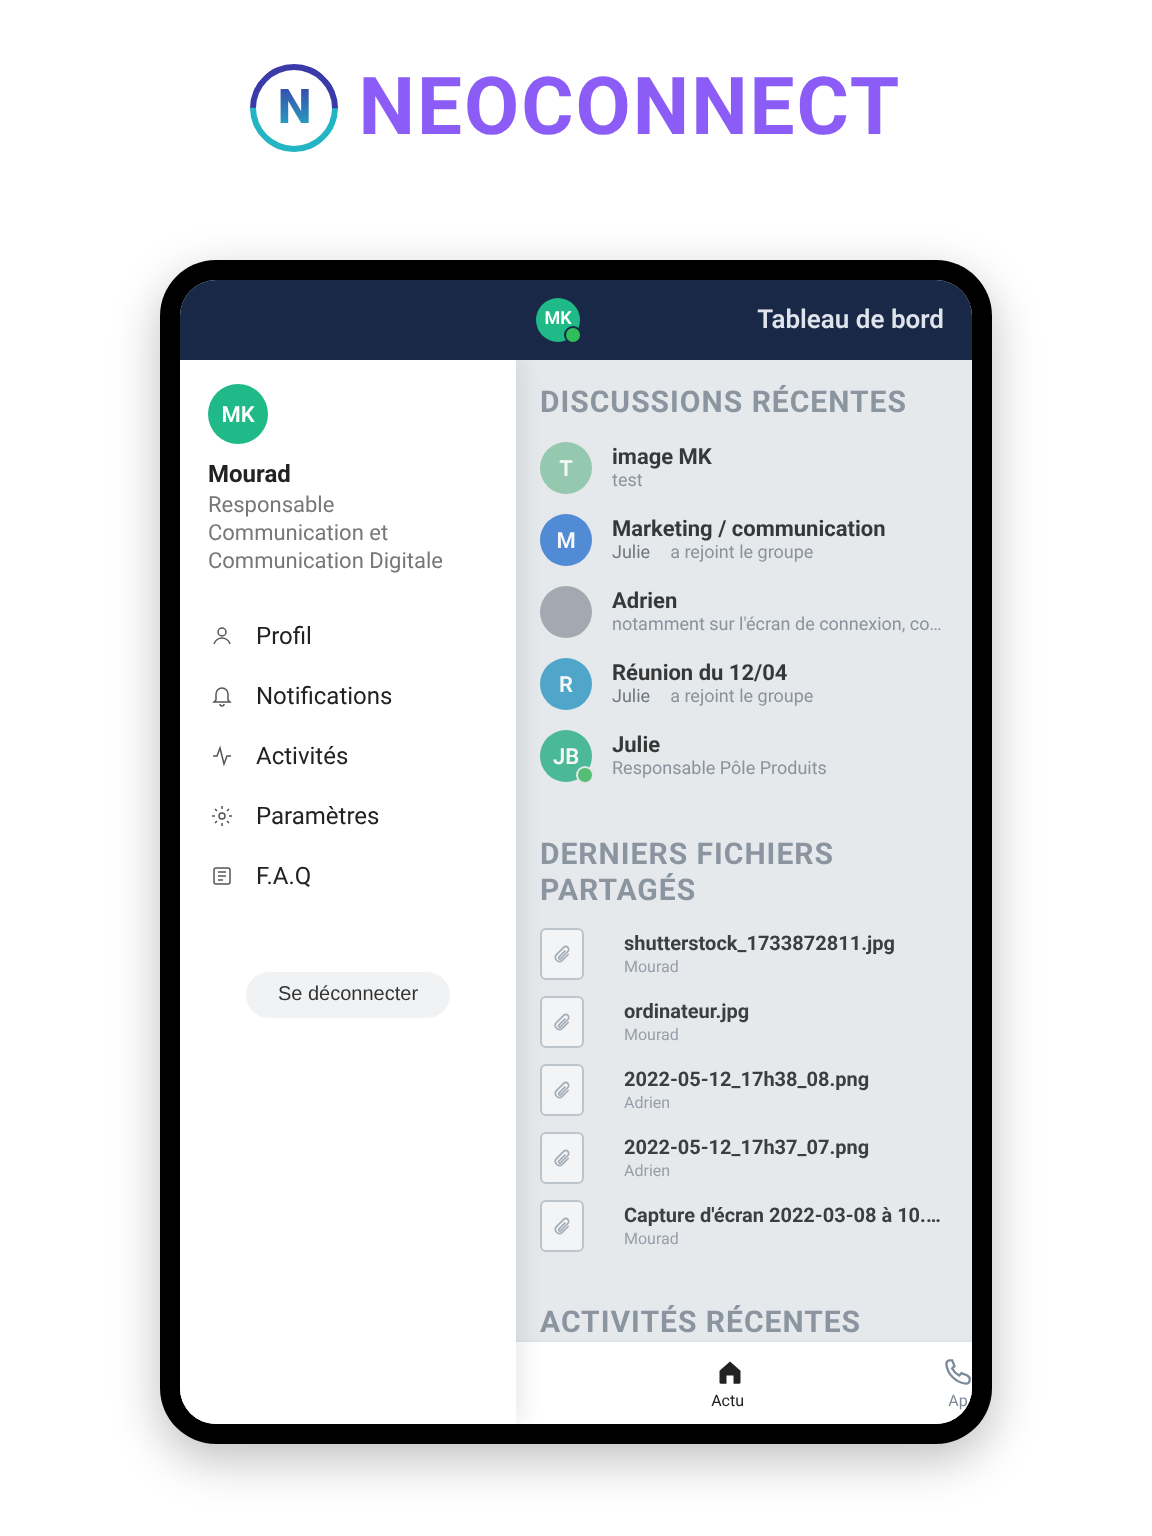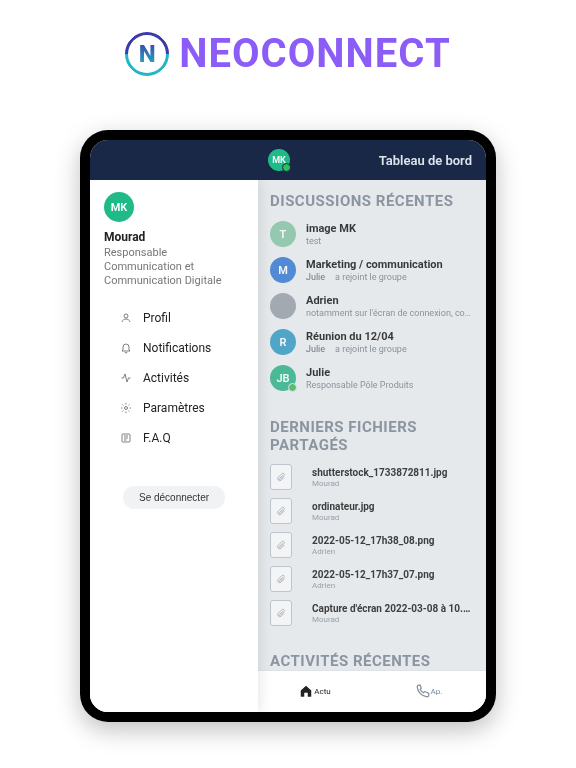--- a/index.html
+++ b/index.html
@@ -126,21 +126,21 @@
     font-weight: 600;
     display:flex;align-items:center;justify-content:center;
     margin-bottom: 8px;
   }
   .profile-name { font-size: 12px; font-weight: 700; color:#222; }
   .profile-role { font-size: 11px; color:#777; margin-top:2px; line-height:1.25; }
 
   .menu { margin-top: 6px; }
   .menu-item {
     display:flex; align-items:center; gap:10px;
-    padding: 8px 29px;
+    padding: 8px 14px;
     font-size: 12px;
     color:#222;
     cursor:pointer;
   }
   .menu-item .mi-icon { width:14px; display:flex; justify-content:center; color:#555; }
   .menu-item .mi-icon svg { width:12px; height:12px; stroke:#555; fill:none; stroke-width:1.5; }
 
   .logout {
     margin: 33px auto 0 auto;
     padding: 6px 16px;
@@ -206,21 +206,21 @@
   .file-sub { font-size:8px; color:#8a95a3; margin-top:1px; }
 
   
   .bottomnav {
     position:absolute; bottom:0; left:168px; right:0;
     height:42px; background:#fff;
     display:flex;
     border-top:1px solid #dde3e9;
   }
   .bn-item {
-    flex:1; display:flex; align-items:center; justify-content:center;
+    flex:1; display:flex; flex-direction:column; align-items:flex-end; justify-content:center;
     gap:1px; font-size:8px; color:#7c8a99; cursor:pointer;
   }
   .bn-item.active { color:#222; }
   .bn-item svg { width:14px;height:14px; }
 </style>
 </head>
 <body>
 
 <div class="brand">
   <div class="brand-logo">

